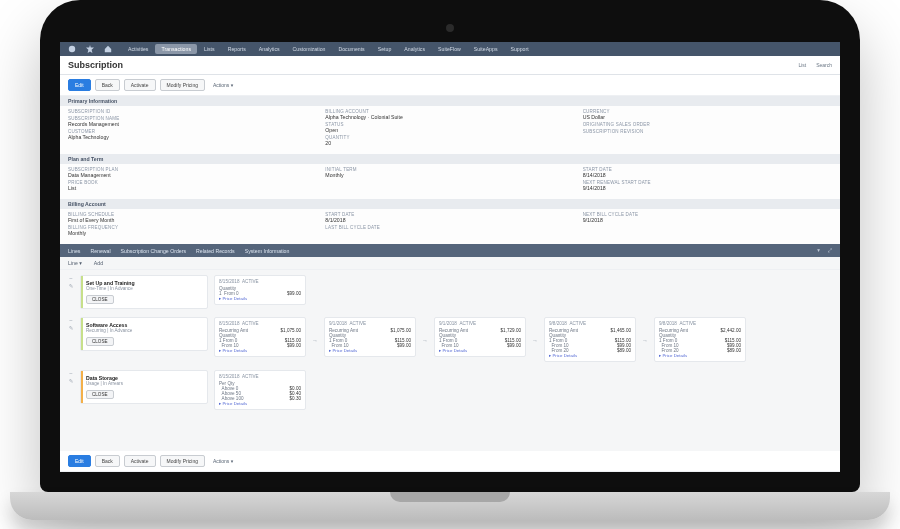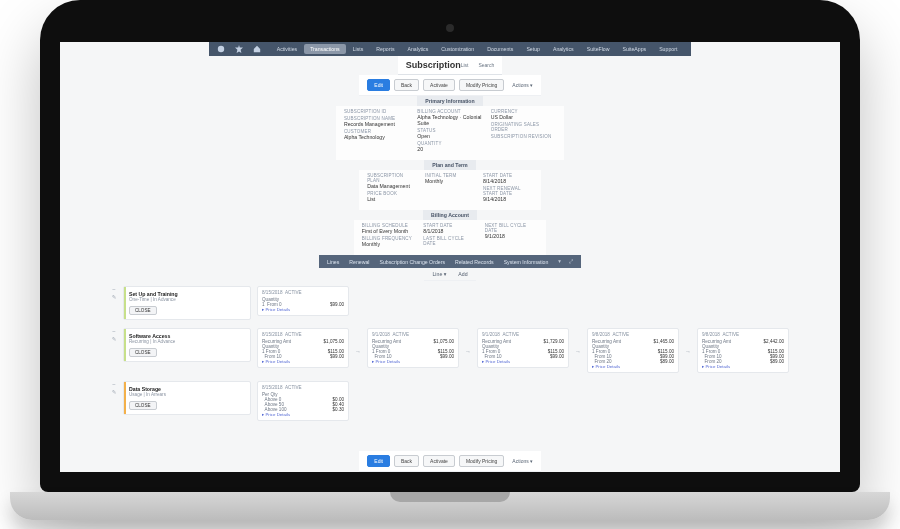--- a/index.html
+++ b/index.html
@@ -10,21 +10,21 @@
   .bezel {
     width: 820px; margin: 0 auto; background: #0e0e0e; border-radius: 40px 40px 8px 8px;
     padding: 24px 20px 20px 20px; box-shadow: 0 30px 60px rgba(0,0,0,.25);
   }
   .camera { width: 8px; height: 8px; border-radius: 50%; background:#2b2b2b; margin:0 auto 10px; }
   .screen { width: 100%; height: 430px; background:#f5f6f7; overflow:hidden; }
   .base { width: 880px; height: 28px; background: linear-gradient(#d7d7d7,#bcbcbc); border-radius: 0 0 22px 22px; margin:0 auto; position: relative; box-shadow: 0 12px 18px rgba(0,0,0,.18); }
   .notch { width: 120px; height: 10px; background:#a7a7a7; border-radius: 0 0 10px 10px; position:absolute; top:0; left:50%; transform:translateX(-50%); }
 
   
-  .app { width:100%; height:100%; display:flex; flex-direction:column; font-size:5.2px; color:#333;align-items:center; }
+  .app { width:100%; height:100%; display:flex; flex-direction:column; font-size:5.2px; color:#333; }
   
   .topbar { background:#45556a; color:#cfd8e3; display:flex; align-items:center; gap:10px; padding:2px 8px; height:14px; }
   .top-ico { width:8px; height:8px; display:inline-block; }
   .top-tabs { display:flex; gap:1px; }
   .top-tab { padding:2px 6px; color:#d3dbe6; cursor:pointer; }
   .top-tab.active { background:#8b97a8; color:#fff; border-radius:2px; }
 
   
   .page-head { background:#fff; border-bottom:1px solid #dfe3e8; padding:4px 8px; display:flex; justify-content:space-between; align-items:center; }
   .page-title { font-size:9px; font-weight:700; color:#333; }

